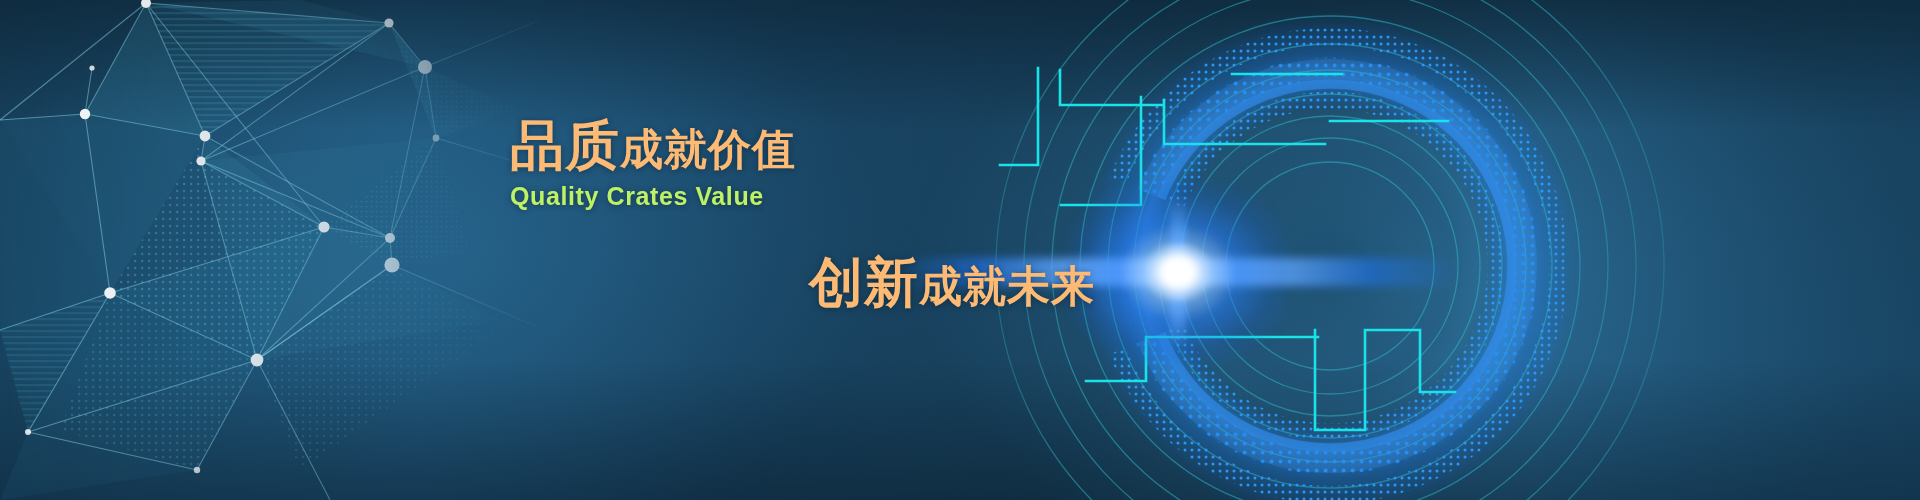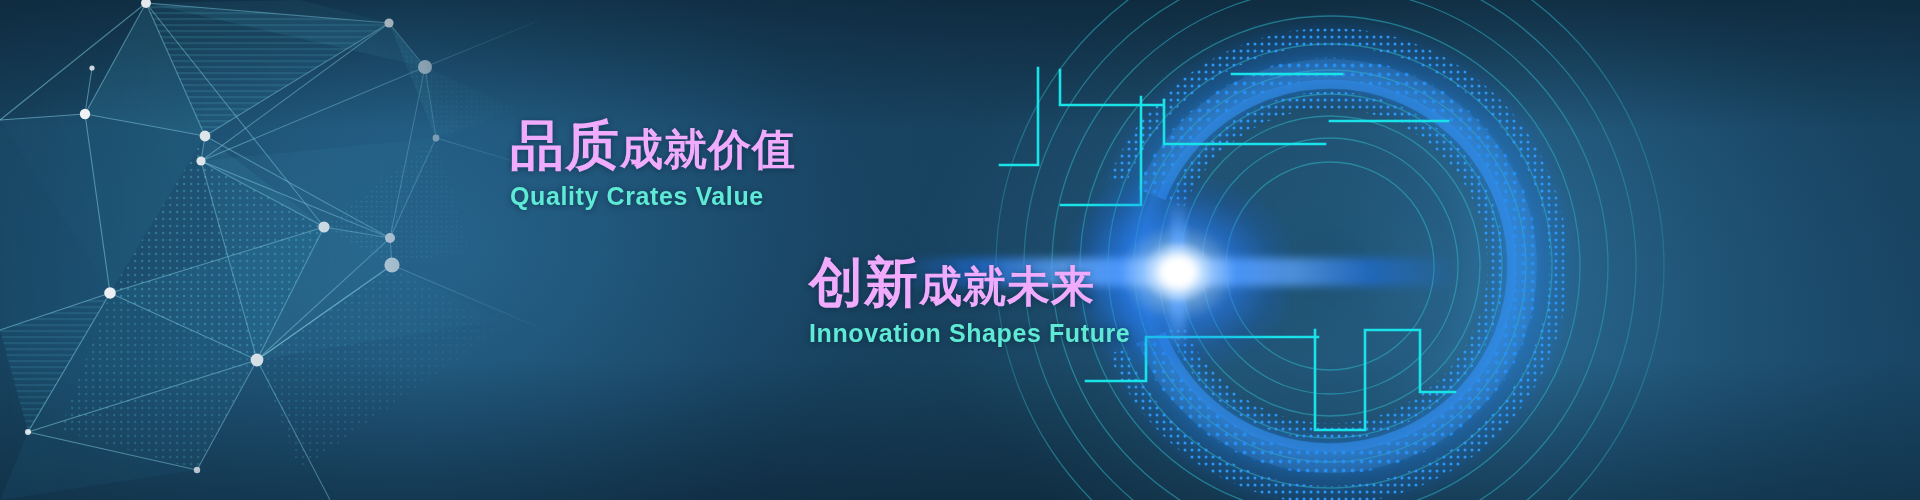--- a/index.html
+++ b/index.html
@@ -30,36 +30,36 @@
   
   .text-block {
     position: absolute;
     z-index: 60;
     line-height: 1;
     white-space: nowrap;
     text-shadow: 0 1px 6px rgba(2, 22, 40, 0.45);
   }
   .cn-line {
     display: block;
-    color: #f0abfc;
+    color: #fdba74;
     font-weight: bold;
   }
   .cn-big {
     font-size: 54px;
     letter-spacing: 1px;
     vertical-align: baseline;
   }
   .cn-small {
     font-size: 43px;
     letter-spacing: 1px;
     vertical-align: baseline;
   }
   .en-line {
     display: block;
-    color: #5eead4;
+    color: #bef264;
     font-size: 25px;
     font-weight: bold;
     letter-spacing: 0.6px;
     margin-top: 12px;
   }
 
   #slogan-primary { left: 510px; top: 118px; }
   #slogan-secondary { left: 809px; top: 255px; }
 </style>
 </head>
@@ -327,16 +327,15 @@
                 filter: blur(2px);"></div>
   </div>
 
   <div class="text-block" id="slogan-primary">
     <span class="cn-line"><span class="cn-big">品质</span><span class="cn-small">成就价值</span></span>
     <span class="en-line">Quality Crates Value</span>
   </div>
 
   <div class="text-block" id="slogan-secondary">
     <span class="cn-line"><span class="cn-big">创新</span><span class="cn-small">成就未来</span></span>
-    <span class="en-line">Innovation Shapes Future</span>
   </div>
 
 </div>
 
 </body></html>

